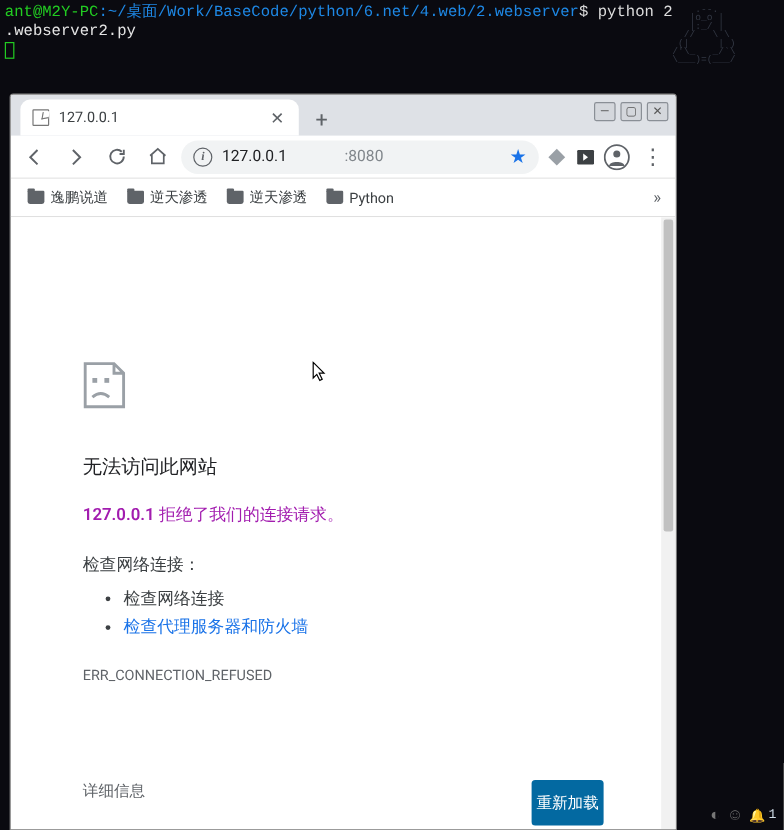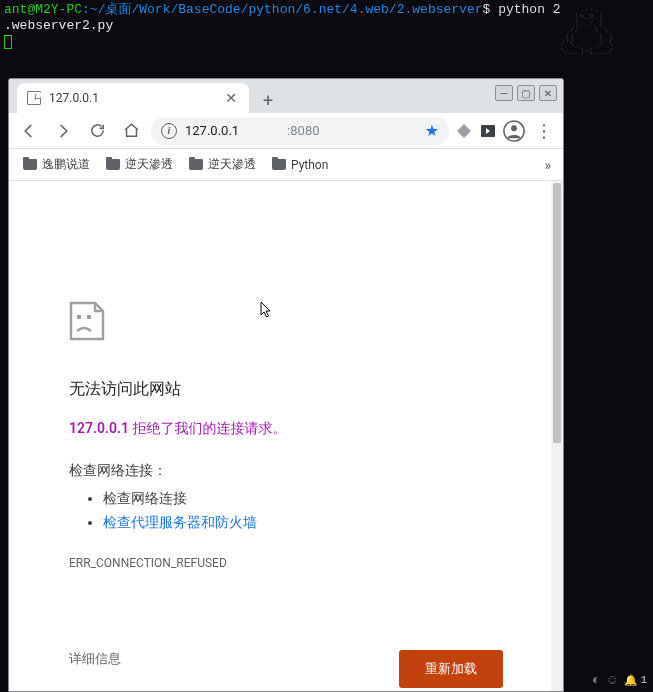--- a/index.html
+++ b/index.html
@@ -241,24 +241,24 @@
       justify-content:space-between;
       margin-top:12px;
       gap:48px;
     }
     .details-link {
       font-size:13px;
       color:#5f6368;
       cursor:pointer;
     }
     .reload-btn {
-      background:#c2410c;
+      background:#0369a1;
       color:#fff;
       border:none;
-      padding:10px 26px;
+      padding:10px 4px;
       font-size:13px;
       border-radius:3px;
       cursor:pointer;
     }
     .fake-scrollbar {
       position:absolute;
       top:0;right:0;bottom:0;
       width:12px;
       background:#f1f1f1;
     }

